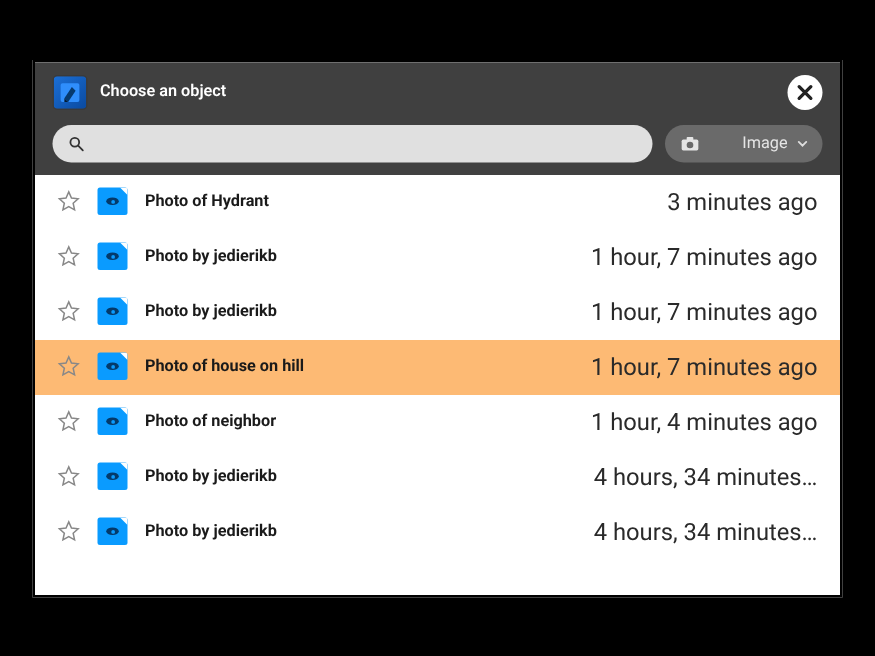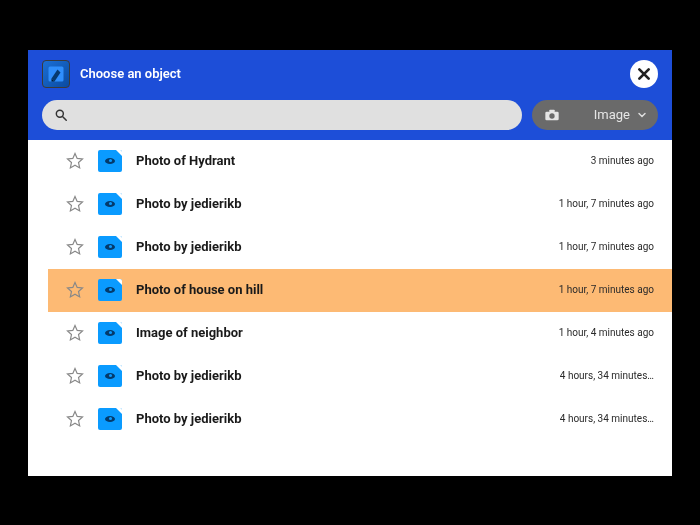--- a/index.html
+++ b/index.html
@@ -20,21 +20,21 @@
       width: 648px;
       height: 430px;
       background: #fff;
       border-radius: 0;
       overflow: hidden;
       display: flex;
       flex-direction: column;
       border: 2px solid #000;
     }
     .header {
-      background: #1d4ed8;
+      background: #404040;
       padding: 10px 14px;
       display: flex;
       flex-direction: column;
       gap: 12px;
     }
     .header-top {
       display: flex;
       align-items: center;
       gap: 10px;
     }
@@ -101,21 +101,20 @@
       font-size: 13px;
       cursor: pointer;
       min-width: 100px;
     }
     .pill .pill-label { flex: 1; margin-left: 28px; }
     .pill svg { flex-shrink: 0; }
     .list {
       flex: 1;
       overflow-y: auto;
       background: #fff;
-      padding-left: 20px;
     }
     .row {
       display: flex;
       align-items: center;
       padding: 10px 18px;
       gap: 14px;
       border-bottom: 1px solid transparent;
     }
     .row.selected {
       background: #fdba74;
@@ -169,21 +168,21 @@
     .row-title {
       flex: 1;
       font-size: 13px;
       font-weight: 700;
       color: #1a1a1a;
       white-space: nowrap;
       overflow: hidden;
       text-overflow: ellipsis;
     }
     .row-time {
-      font-size: 10px;
+      font-size: 19px;
       color: #2a2a2a;
       white-space: nowrap;
     }
     .list::-webkit-scrollbar { width: 10px; }
     .list::-webkit-scrollbar-track { background: #eee; }
     .list::-webkit-scrollbar-thumb { background: #a8a8a8; border-radius: 5px; }
   </style>
 </head>
 <body>
 
@@ -271,21 +270,21 @@
         <span class="row-title">Photo of house on hill</span>
         <span class="row-time">1 hour, 7 minutes ago</span>
       </div>
       <div class="row">
         <span class="star"><svg viewBox="0 0 24 24">
             <path d="M12 2 L14.9 8.6 L22 9.3 L16.7 14.1 L18.2 21.2 L12 17.6 L5.8 21.2 L7.3 14.1 L2 9.3 L9.1 8.6 Z" fill="none" stroke="#888" stroke-width="1.6"></path>
           </svg></span>
         <span class="thumb">
           <span class="thumb-eye"></span>
         </span>
-        <span class="row-title">Image of neighbor</span>
+        <span class="row-title">Photo of neighbor</span>
         <span class="row-time">1 hour, 4 minutes ago</span>
       </div>
       <div class="row">
         <span class="star"><svg viewBox="0 0 24 24">
             <path d="M12 2 L14.9 8.6 L22 9.3 L16.7 14.1 L18.2 21.2 L12 17.6 L5.8 21.2 L7.3 14.1 L2 9.3 L9.1 8.6 Z" fill="none" stroke="#888" stroke-width="1.6"></path>
           </svg></span>
         <span class="thumb">
           <span class="thumb-eye"></span>
         </span>
         <span class="row-title">Photo by jedierikb</span>

